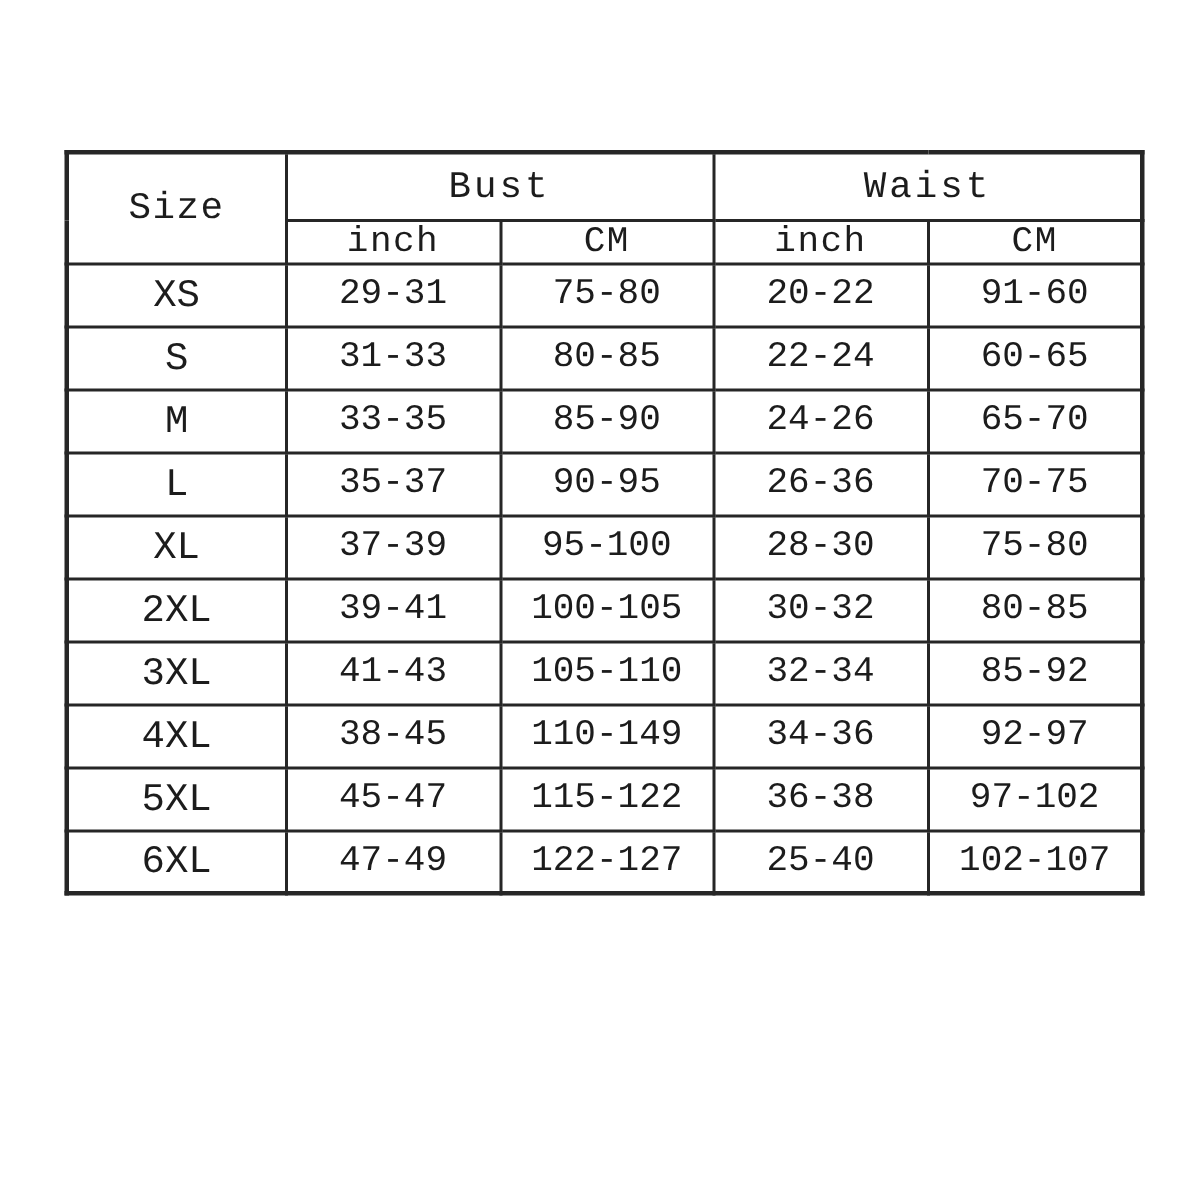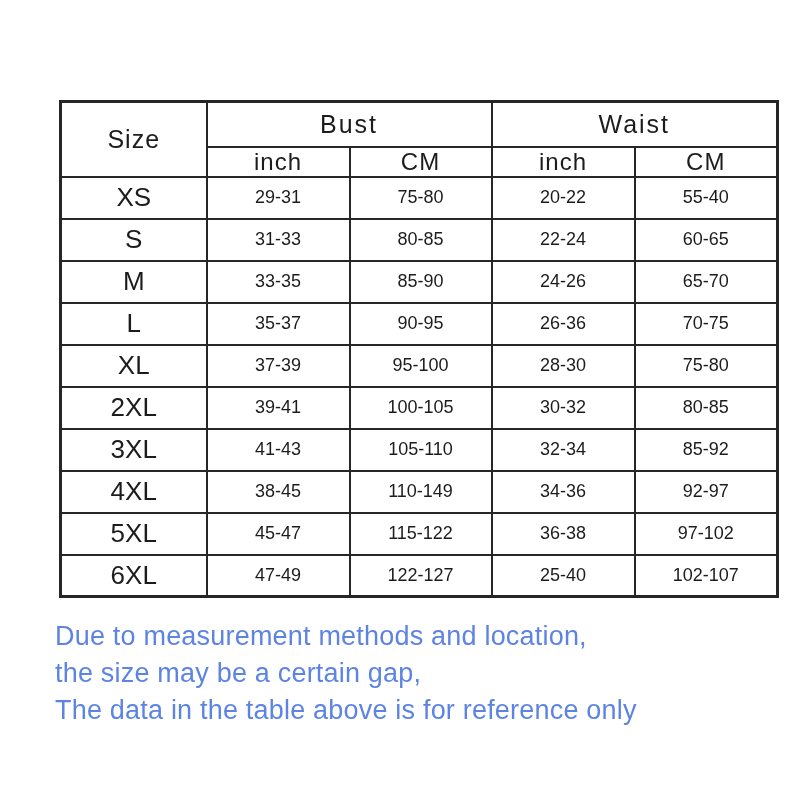--- a/index.html
+++ b/index.html
@@ -25,24 +25,23 @@
     width: 800px;
     height: 800px;
   }
   table.size-table {
     position: absolute;
     left: 43px;
     top: 100px;
     width: 717px;
     border-collapse: collapse;
     table-layout: fixed;
-    font-family: Liberation Sans, sans-serif;
+    font-family: Liberation Mono, monospace;
     color: var(--table-text);
     border: 3px solid var(--border);
-    margin-left: 16px;
   }
   table.size-table th,
   table.size-table td {
     border: 2px solid var(--border);
     text-align: center;
     vertical-align: middle;
     font-weight: normal;
     background: var(--cell-bg);
     padding: 0;
     overflow: hidden;
@@ -63,21 +62,21 @@
     letter-spacing: 2px;
   }
   th.unit-inch, td.col-inch {
     background: var(--inch-column-bg);
   }
   th.unit-inch, th.unit-cm {
     font-size: 24px;
     letter-spacing: 1px;
   }
   td {
-    font-size: 18px;
+    font-size: 24px;
   }
   td.col-size {
     font-size: 26px;
   }
   .note {
     position: absolute;
     left: 55px;
     top: 618px;
     color: var(--note-text);
     font-size: 27px;
@@ -110,21 +109,21 @@
         <th class="unit-inch">inch</th>
         <th class="unit-cm">CM</th>
       </tr>
     </thead>
     <tbody>
         <tr>
           <td class="col-size">XS</td>
           <td class="col-inch">29-31</td>
           <td class="col-cm">75-80</td>
           <td class="col-inch">20-22</td>
-          <td class="col-cm">55-40</td>
+          <td class="col-cm">91-60</td>
         </tr>
         <tr>
           <td class="col-size">S</td>
           <td class="col-inch">31-33</td>
           <td class="col-cm">80-85</td>
           <td class="col-inch">22-24</td>
           <td class="col-cm">60-65</td>
         </tr>
         <tr>
           <td class="col-size">M</td>
@@ -178,19 +177,14 @@
         <tr>
           <td class="col-size">6XL</td>
           <td class="col-inch">47-49</td>
           <td class="col-cm">122-127</td>
           <td class="col-inch">25-40</td>
           <td class="col-cm">102-107</td>
         </tr>
       </tbody>
   </table>
 
-  <div class="note">
-    <div>Due to measurement methods and location,</div>
-    <div>the size may be a certain gap,</div>
-    <div>The data in the table above is for reference only</div>
-  </div>
 
 </div>
 
 </body></html>

